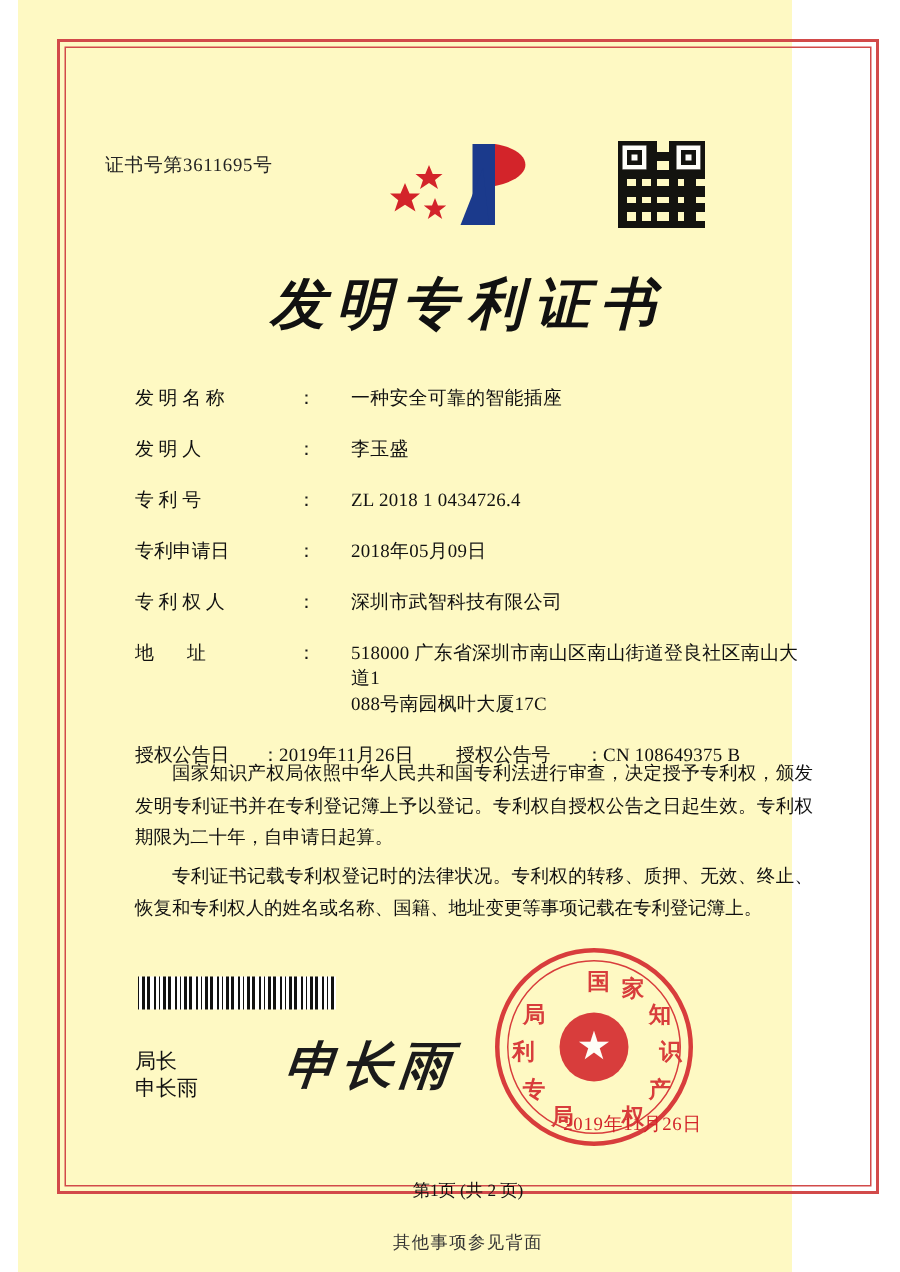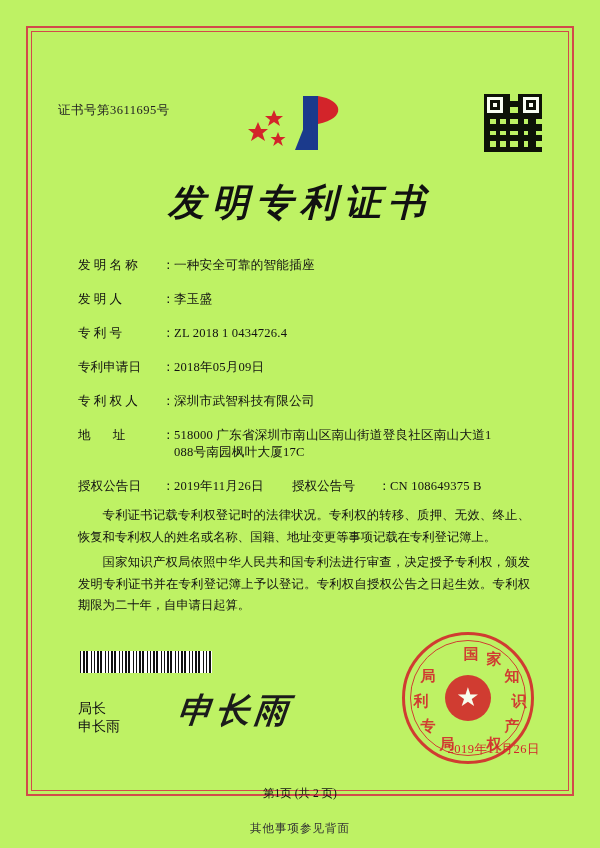--- a/index.html
+++ b/index.html
@@ -11,24 +11,24 @@
     width: 600px;
     height: 848px;
     font-family: "Liberation Serif", "DejaVu Serif", serif;
     color: #1a1a1a;
     position: relative;
     overflow: hidden;
   }
 
   .page {
     position: absolute;
-    left: 0; top: 0;
-    width: 600px;
+    left: 12px; top: 0;
+    width: 516px;
     height: 848px;
-    background: #bef264;
+    background: #fef9c3;
   }
 
   
   .border-outer {
     position: absolute;
     left: 26px;
     top: 26px;
     width: 548px;
     height: 770px;
     border: 2px solid #d24a4a;
@@ -107,20 +107,21 @@
     top: 257px;
     width: 452px;
   }
   .field-row {
     display: flex;
     align-items: flex-start;
     margin-bottom: 17px;
     font-size: 12.6px;
     line-height: 17px;
     color: #1a1a1a;
+    gap: 24px;
   }
   .field-label {
     width: 84px;
     flex: 0 0 84px;
     white-space: pre;
     color: #111;
   }
   .field-colon {
     width: 12px;
     flex: 0 0 12px;
@@ -343,22 +344,22 @@
       <span class="split-right">
         <span class="field-label">授权公告号</span>
         <span class="field-colon">：</span>
         <span class="field-value">CN 108649375 B</span>
       </span>
     </div>
 
   </div>
 
   <div class="paragraphs">
+    <p>国家知识产权局依照中华人民共和国专利法进行审查，决定授予专利权，颁发发明专利证书并在专利登记簿上予以登记。专利权自授权公告之日起生效。专利权期限为二十年，自申请日起算。</p>
     <p>专利证书记载专利权登记时的法律状况。专利权的转移、质押、无效、终止、恢复和专利权人的姓名或名称、国籍、地址变更等事项记载在专利登记簿上。</p>
-    <p>国家知识产权局依照中华人民共和国专利法进行审查，决定授予专利权，颁发发明专利证书并在专利登记簿上予以登记。专利权自授权公告之日起生效。专利权期限为二十年，自申请日起算。</p>
   </div>
 
   <div class="barcode"></div>
 
   <div class="sig-label">
     <div>局长</div>
     <div>申长雨</div>
   </div>
 
   <div class="signature">申长雨</div>

